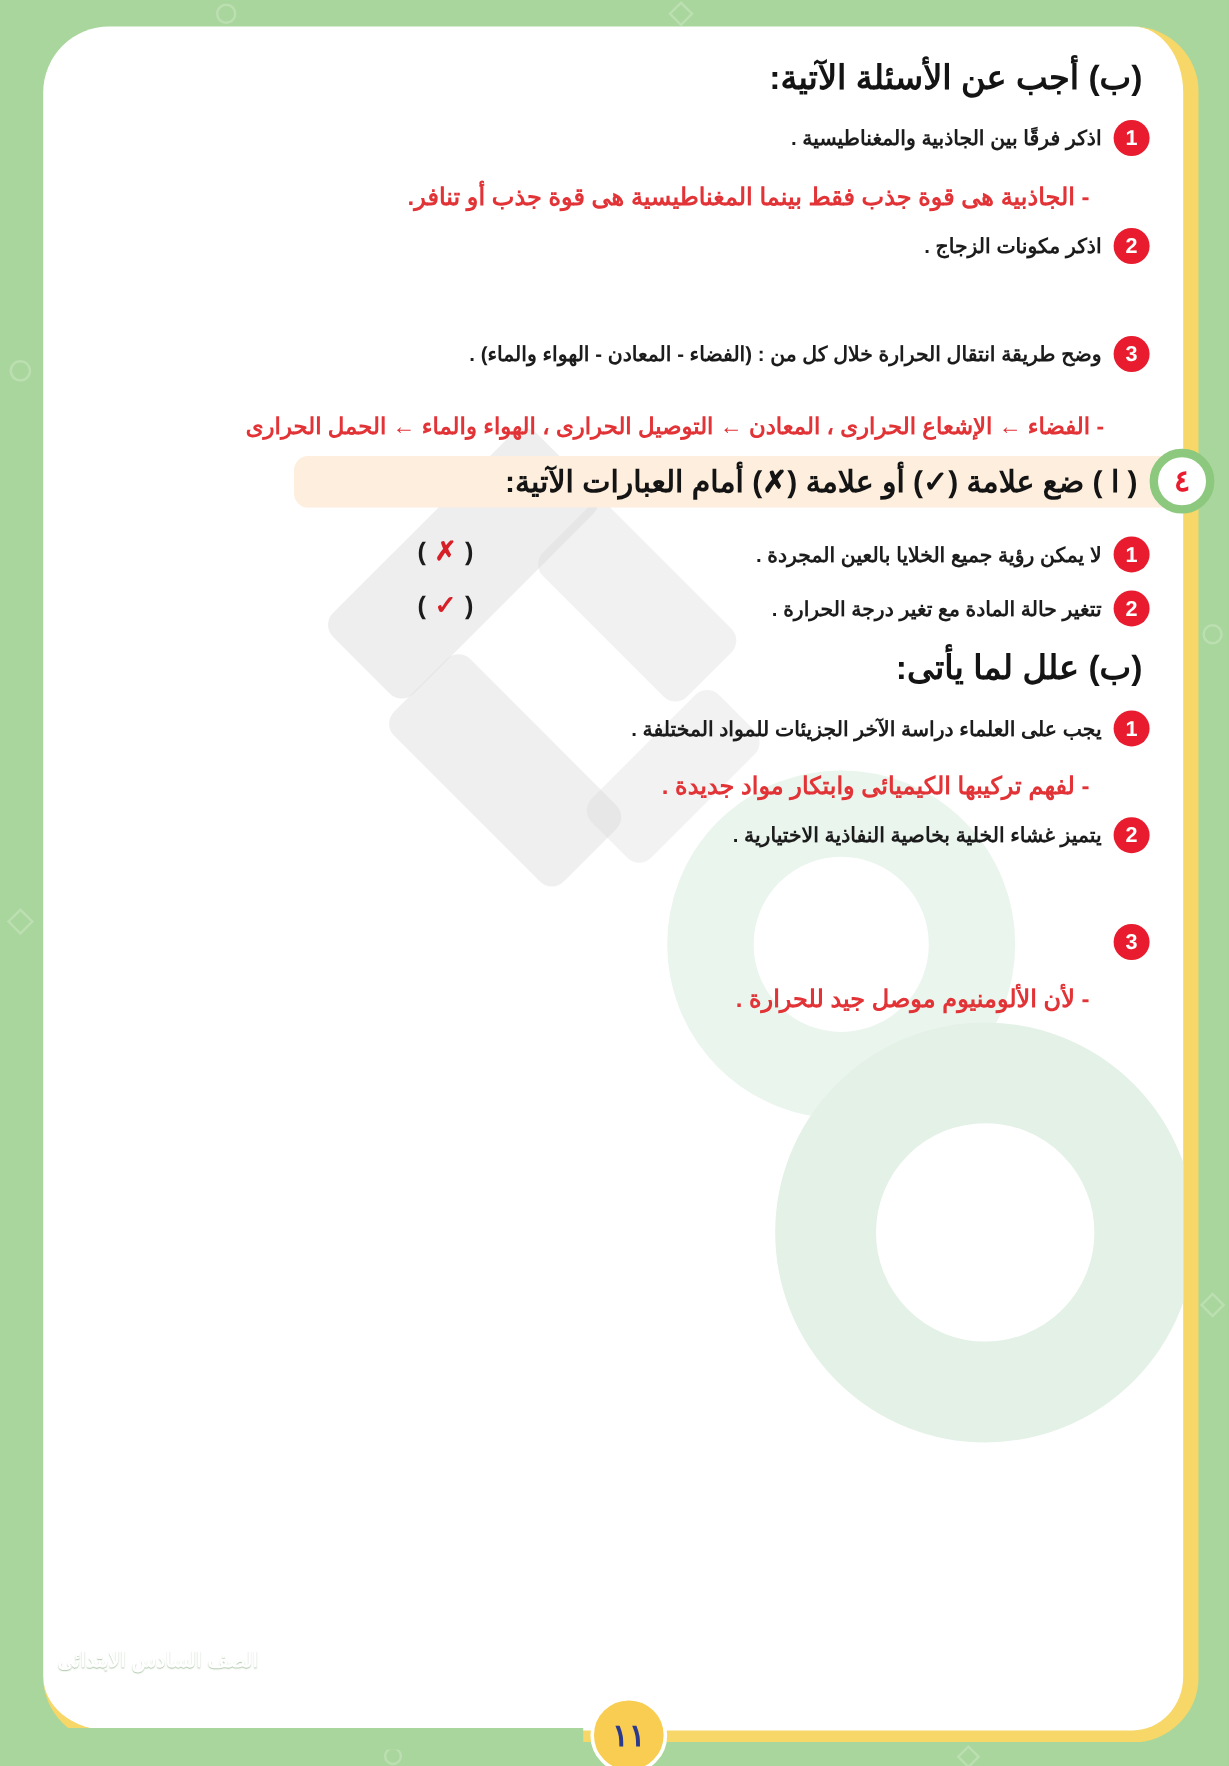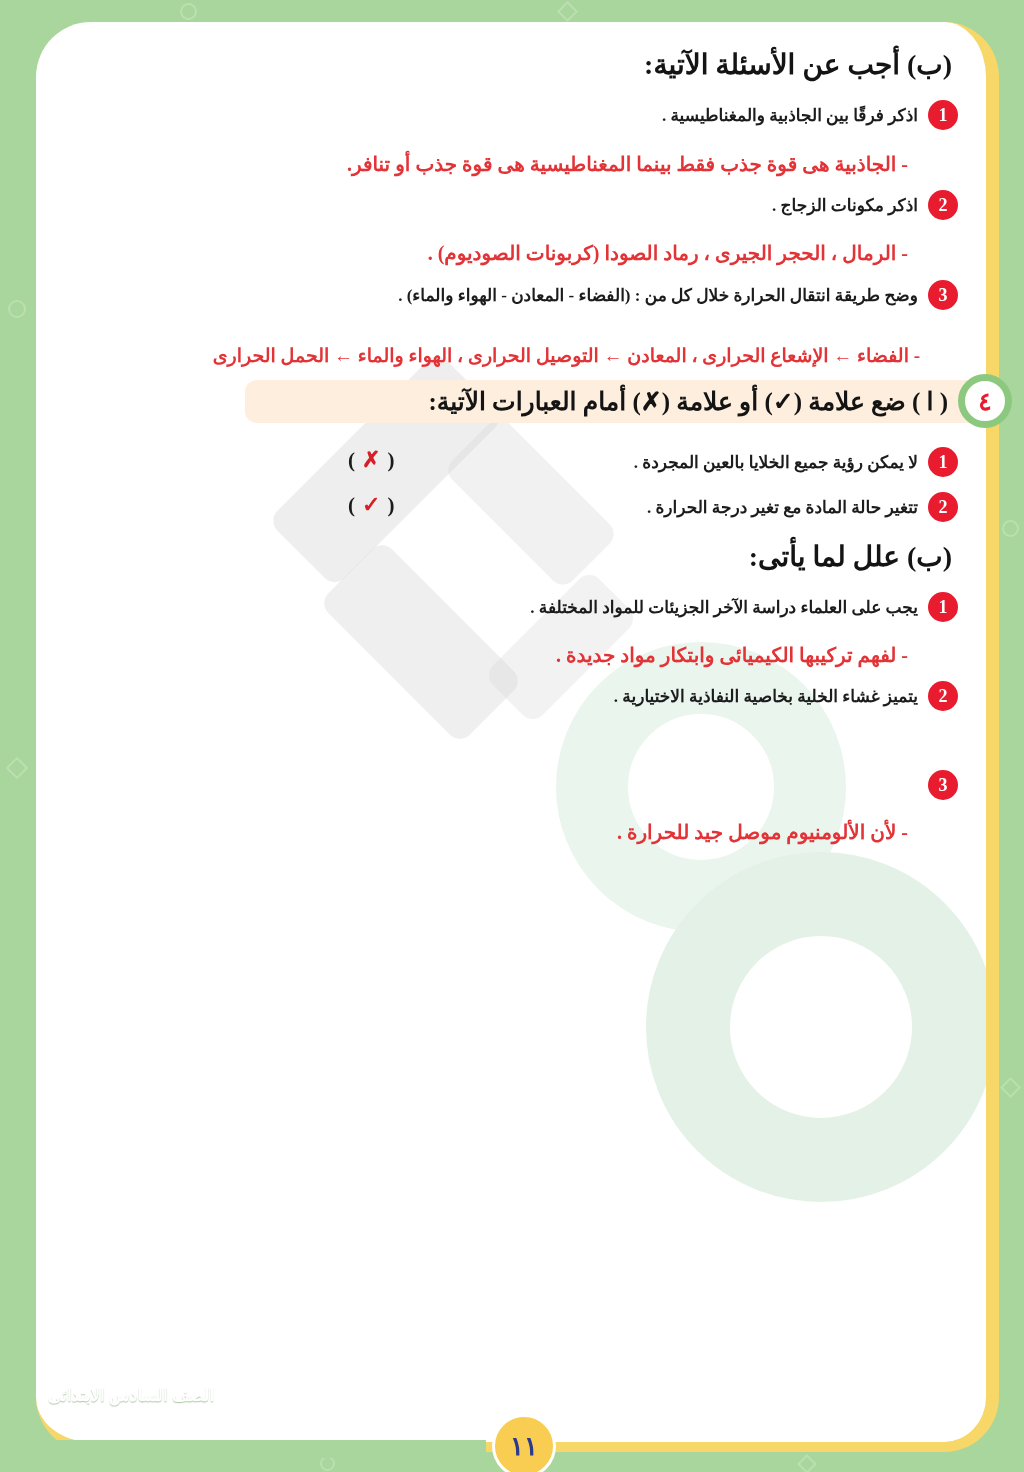--- a/index.html
+++ b/index.html
@@ -1,19 +1,19 @@
 <!DOCTYPE html>
 <html lang="ar" dir="rtl"><head>
 <meta charset="utf-8">
 <style>
   html,body{margin:0;padding:0;background:#9fce93;}
   .canvas{
     position:relative;width:1024px;height:1472px;overflow:hidden;
     background:#a9d69c;direction:rtl;
-    font-family:Liberation Serif, serif;
+    font-family:Liberation Sans, sans-serif;
   }
   
   .doodle{position:absolute;opacity:.22;border:2px solid #ffffff;z-index:0;}
   .doodle.circle{border-radius:50%;}
   .doodle.diamond{transform:rotate(45deg);}
   
   .page{
     position:absolute;left:36px;top:22px;width:963px;height:1430px;
     box-sizing:border-box;background:#ffffff;
     border-right:13px solid #f6d768;border-bottom:10px solid #f6d768;
@@ -49,21 +49,21 @@
   .badge4{
     position:absolute;right:12px;top:374px;width:54px;height:54px;box-sizing:border-box;
     background:#ffffff;border:7px solid #8cc97e;border-radius:50%;z-index:4;
     display:flex;align-items:center;justify-content:center;
     color:#e81c2e;font-size:25px;font-weight:bold;
   }
   .mark{position:absolute;left:348px;z-index:3;font-size:21px;font-weight:bold;color:#1c1c1c;direction:ltr;}
   .mark .mk{color:#d61f26;padding:0 7px;font-size:22px;}
   .footer-label{
     position:absolute;left:48px;top:1373px;z-index:4;color:#ffffff;
-    font-size:17px;font-weight:bold;white-space:nowrap;text-shadow:0 1px 1px rgba(120,160,110,.6);margin-top:12px;
+    font-size:17px;font-weight:bold;white-space:nowrap;text-shadow:0 1px 1px rgba(120,160,110,.6);
   }
   .page-circle{
     position:absolute;left:492px;top:1414px;width:64px;height:64px;box-sizing:border-box;
     background:#f8cd52;border:3px solid #ffffff;border-radius:50%;z-index:4;
     display:flex;align-items:center;justify-content:center;
     color:#2b3a8c;font-size:26px;font-weight:bold;
   }
 </style>
 </head>
 <body>
@@ -94,21 +94,20 @@
   <div class="row" style="top:100px;">
     <span class="qnum">1</span>
     <span class="qtext">اذكر فرقًا بين الجاذبية والمغناطيسية .</span>
   </div>
   <div class="ans" style="top:152px;text-align:center;">- الجاذبية هى قوة جذب فقط بينما المغناطيسية هى قوة جذب أو تنافر.</div>
 
   <div class="row" style="top:190px;">
     <span class="qnum">2</span>
     <span class="qtext">اذكر مكونات الزجاج .</span>
   </div>
-  <div class="ans" style="top:241px;">- الرمال ، الحجر الجيرى ، رماد الصودا (كربونات الصوديوم) .</div>
 
   <div class="row" style="top:280px;">
     <span class="qnum">3</span>
     <span class="qtext">وضح طريقة انتقال الحرارة خلال كل من : (الفضاء - المعادن - الهواء والماء) .</span>
   </div>
   <div class="ans wide" style="top:344px;">- الفضاء ← الإشعاع الحرارى ، المعادن ← التوصيل الحرارى ، الهواء والماء ← الحمل الحرارى</div>
 
   <div class="bar">
     <span class="bar-title">( ا ) ضع علامة (✓) أو علامة (✗) أمام العبارات الآتية:</span>
   </div>

